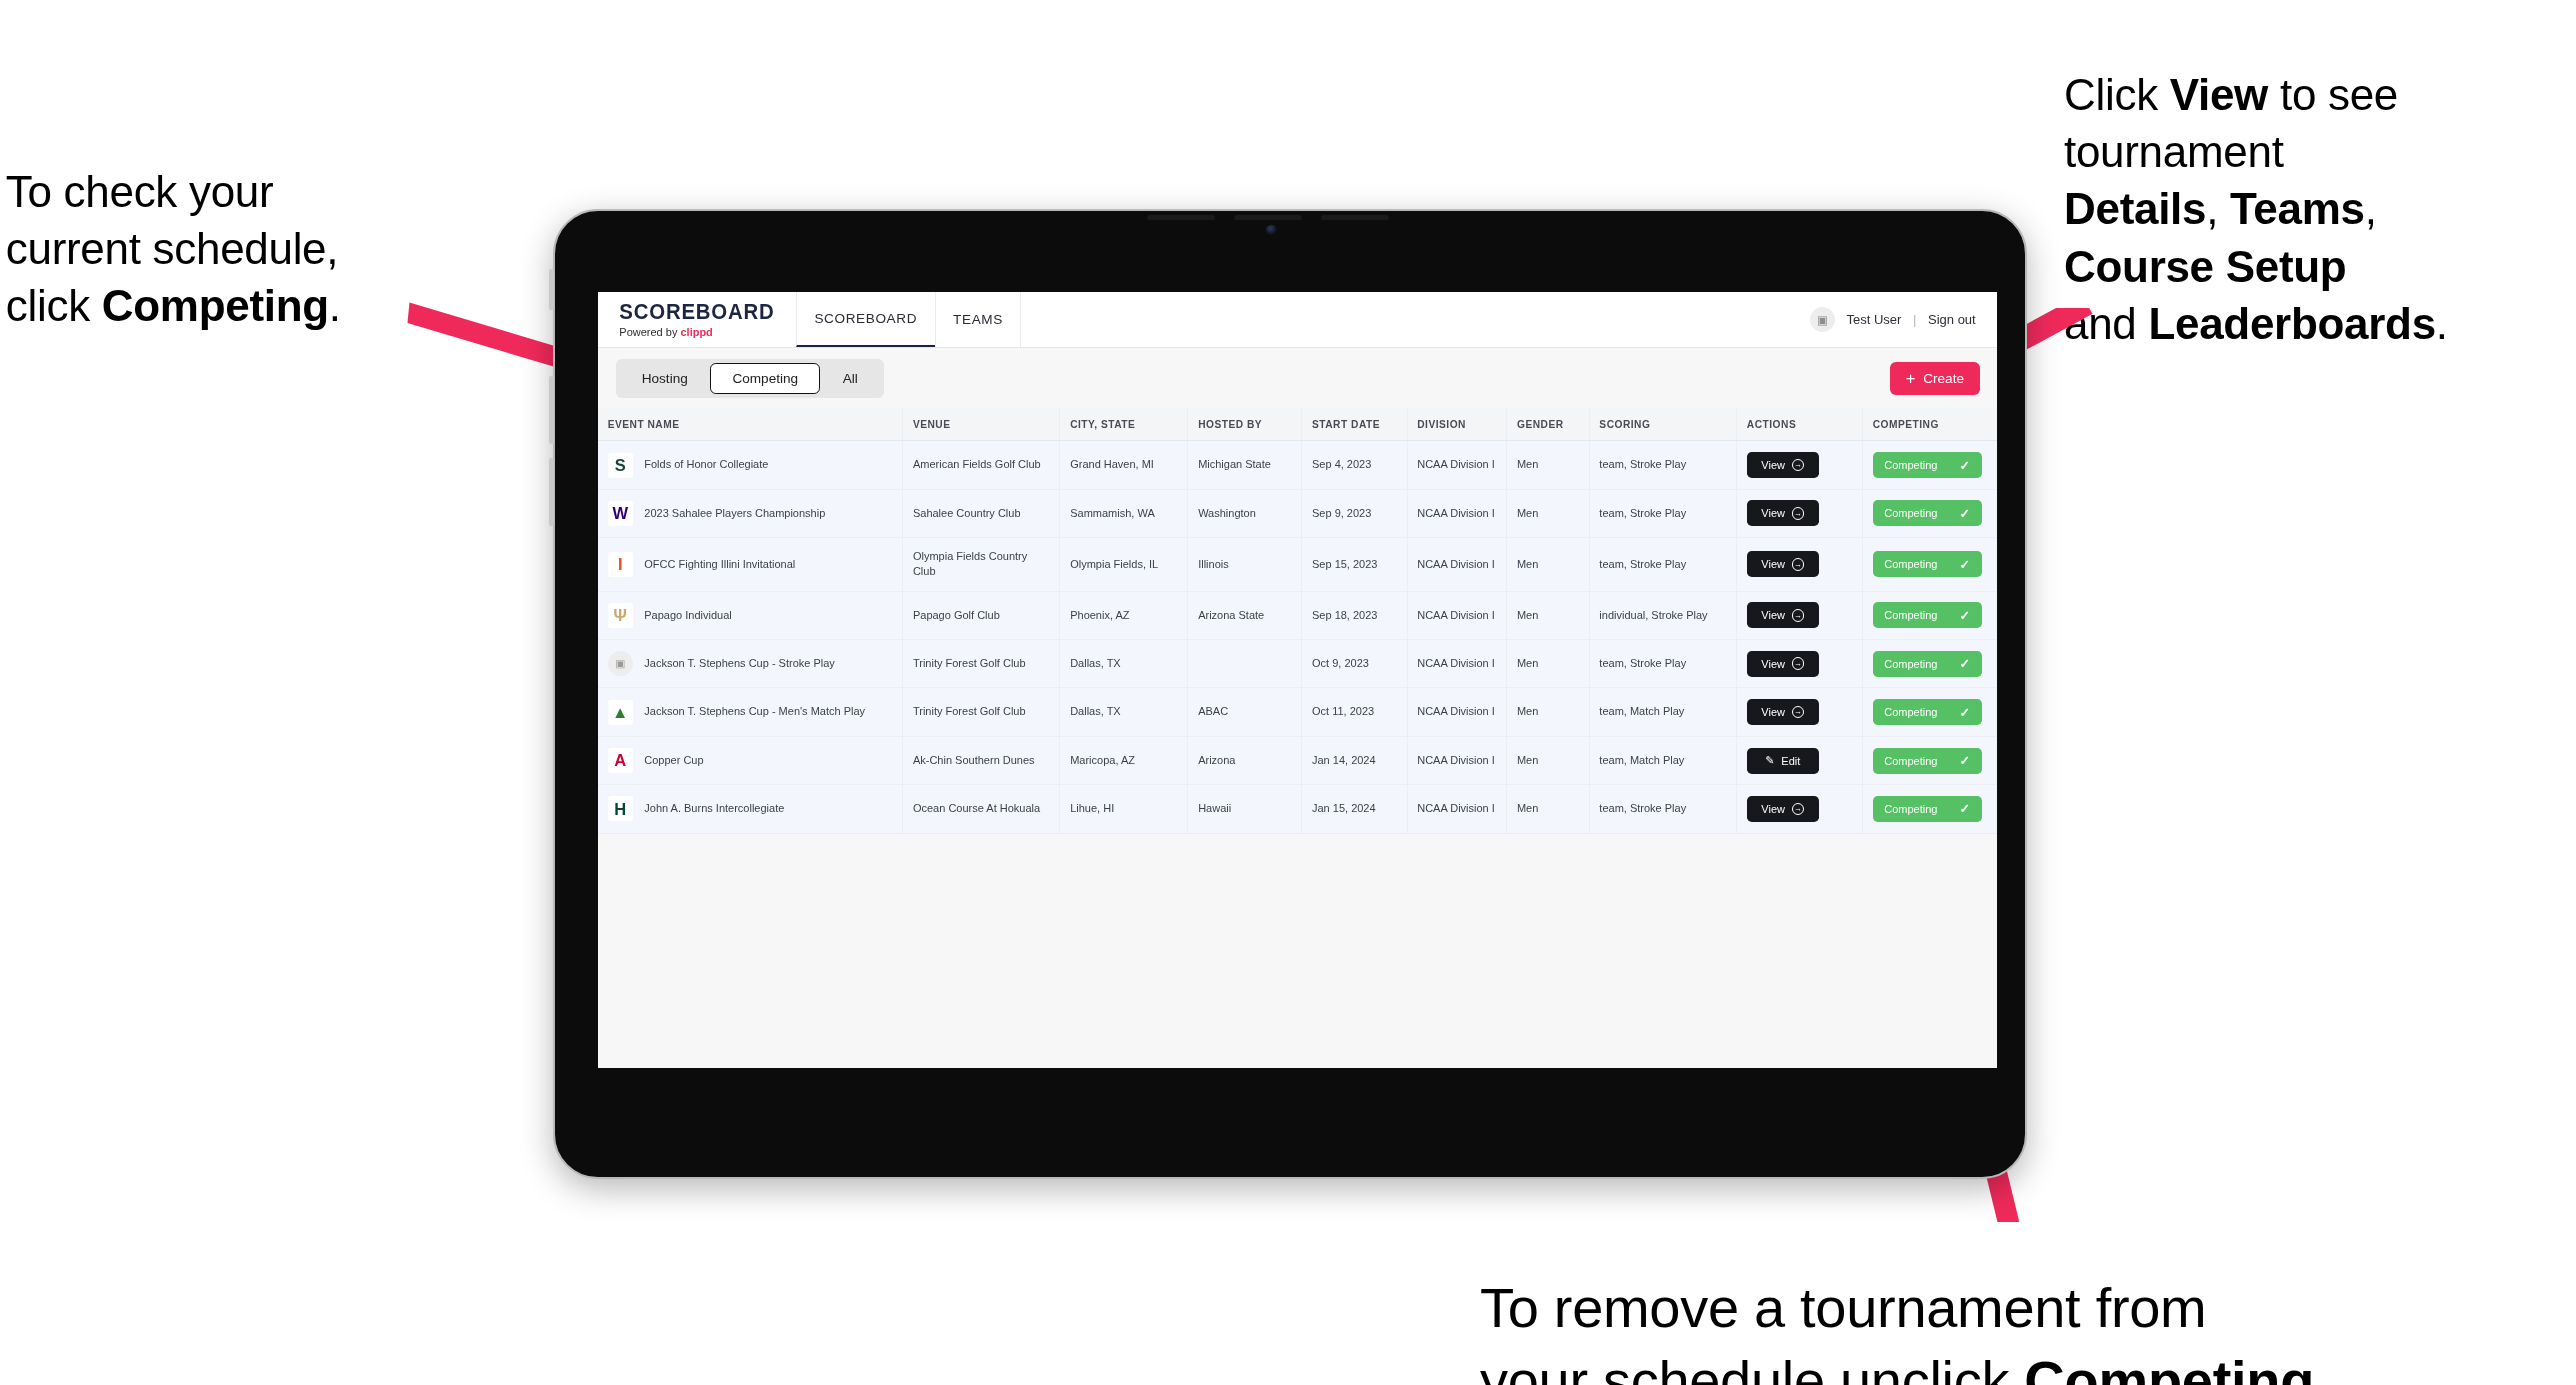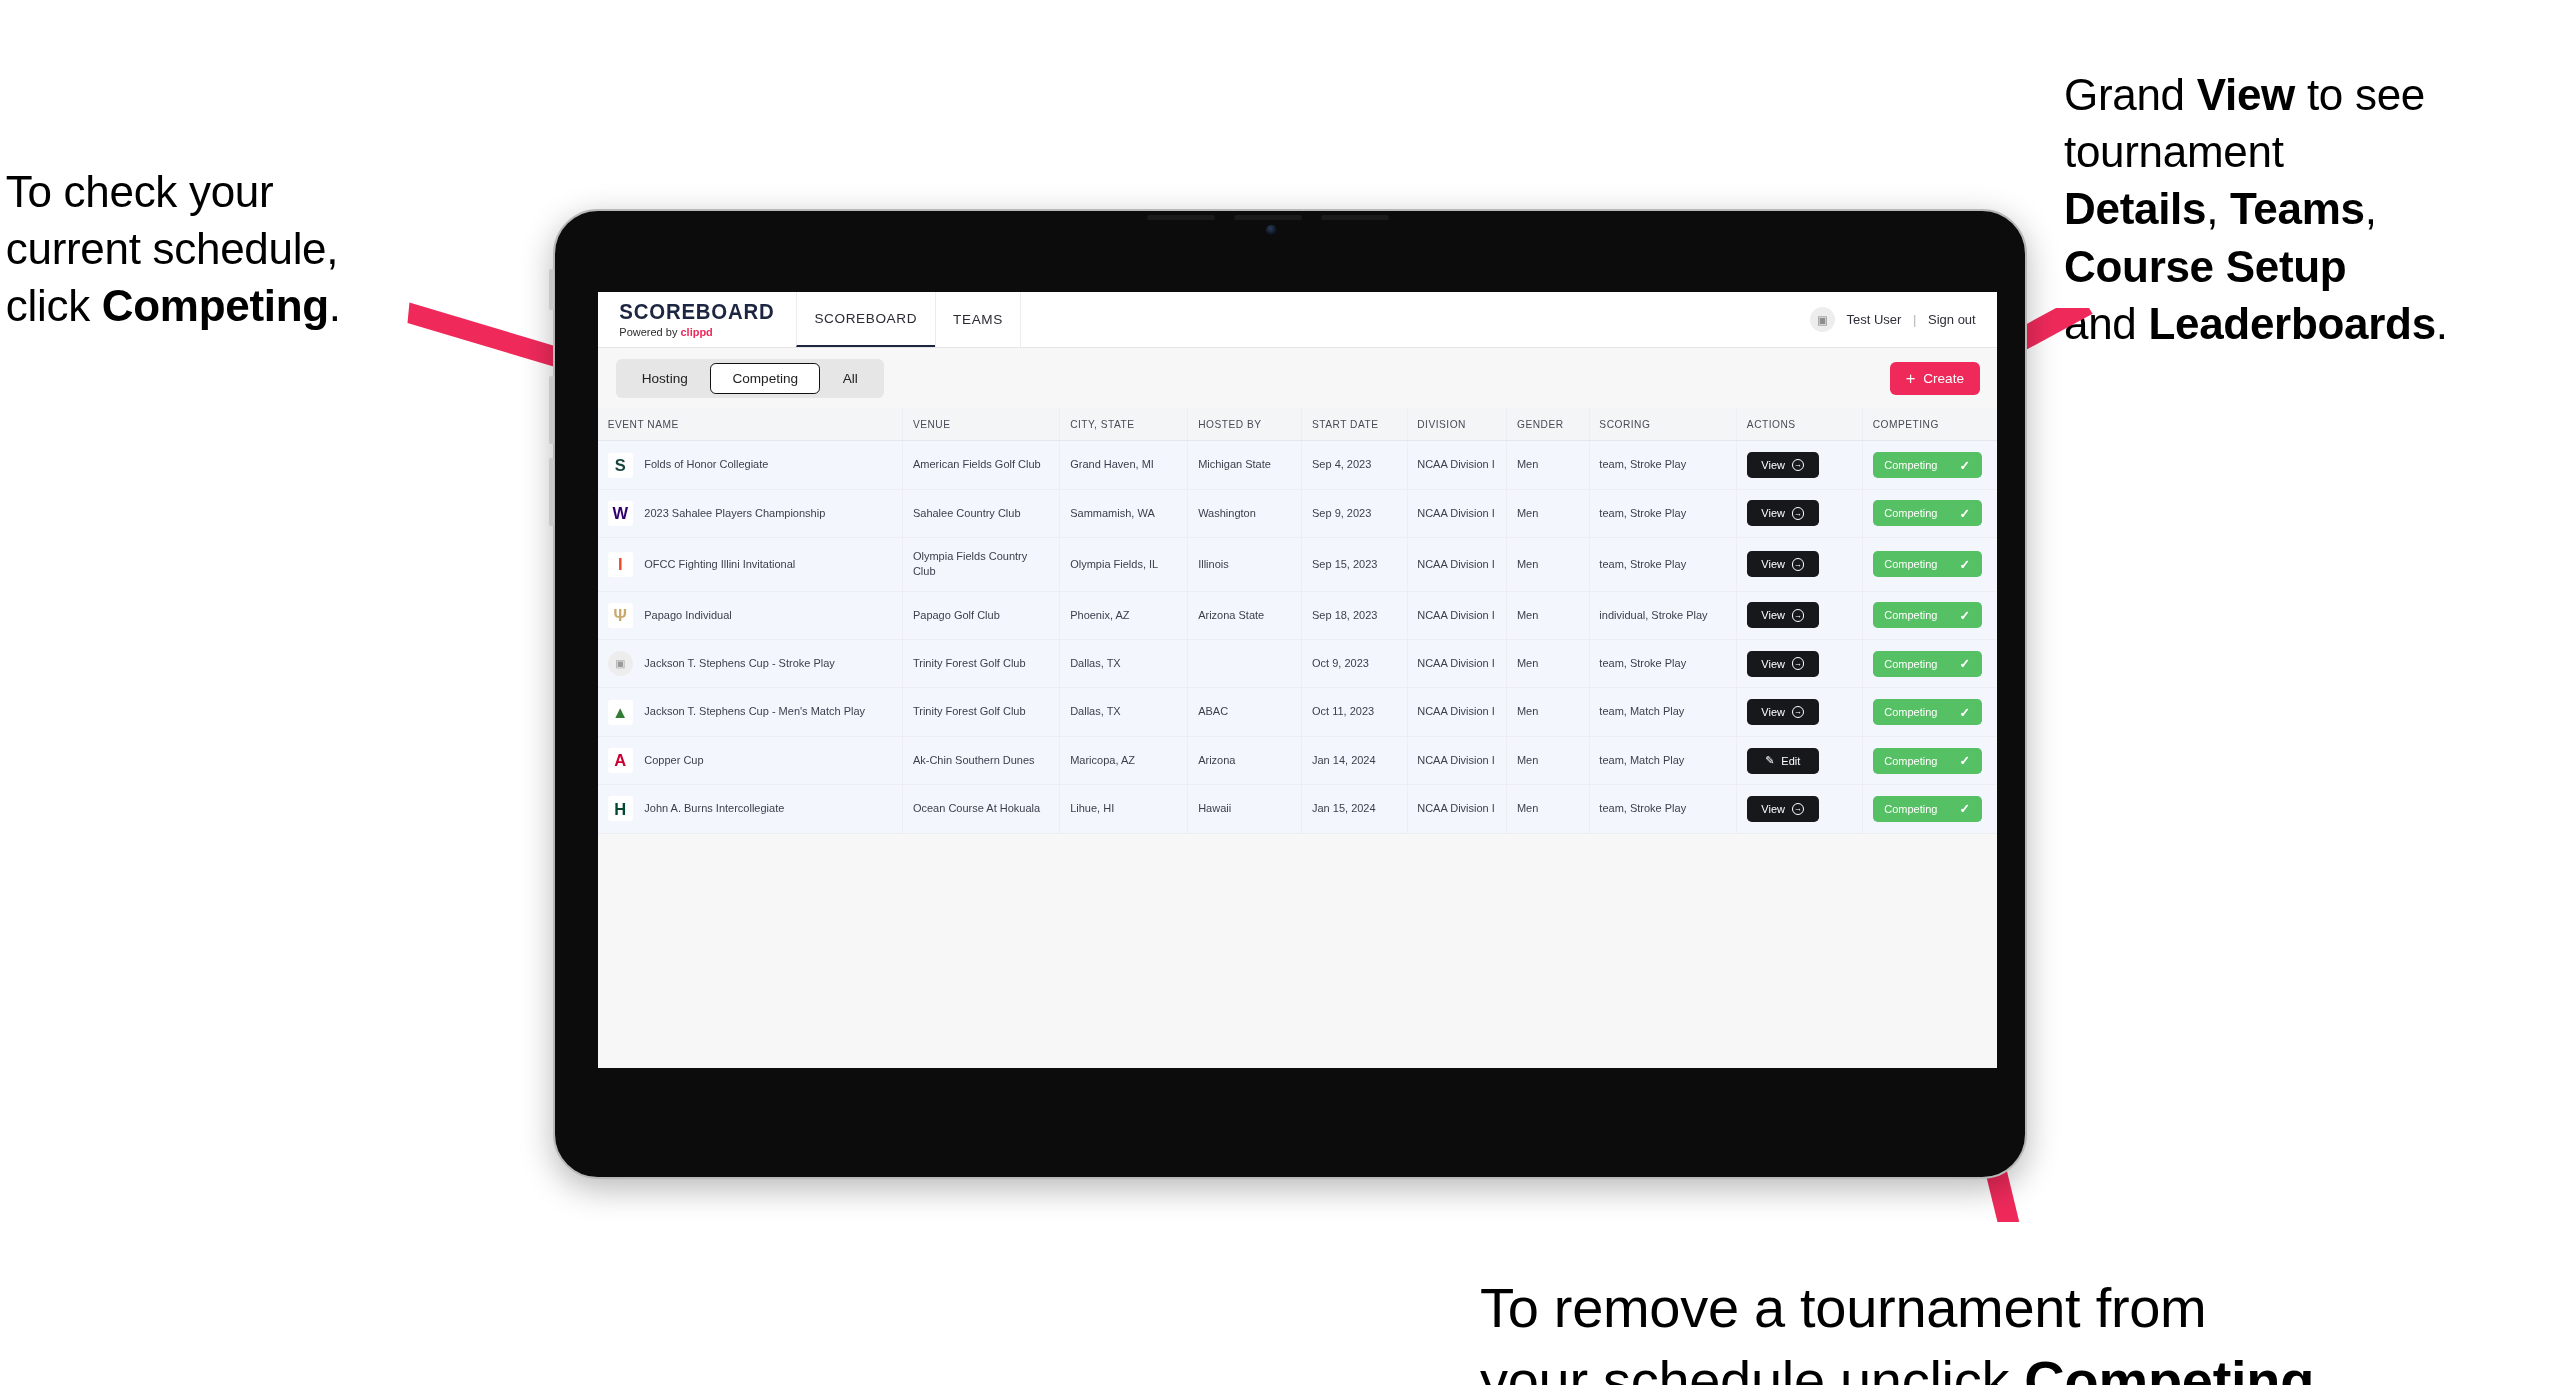--- a/index.html
+++ b/index.html
@@ -117,21 +117,21 @@
     background:#ef2a5b; color:#fff; font-size:13.6px;
     border-radius:5.8px; height:33px; padding: 0 15.5px; cursor:pointer; border:none;
     font-family:"Liberation Sans", sans-serif;
   }
   #create-btn .plus { font-size:16.5px; line-height:1; }
 
   
   #tablewrap { background:#ffffff; }
   table { width:100%; border-collapse: collapse; table-layout: fixed; }
   thead th {
-    background:#f4f5f7; color:#4a4a55; font-weight:400;
+    background:#f4f5f7; color:#4a4a55; font-weight:700;
     font-size: 10.2px; letter-spacing: 0.5px;
     text-align:left; padding: 10.7px 9.7px; border-bottom:1px solid #e3e6ec;
     border-right:1px solid #eceef2; white-space:nowrap;
   }
   thead th:last-child { border-right:none; }
   tbody td {
     font-size: 11px; color:#3a3f4a; padding: 10.7px 9.7px;
     border-bottom:1px solid #eceef2; border-right:1px solid #eceef2;
     vertical-align: middle; line-height:1.42;
   }
@@ -189,21 +189,21 @@
 current schedule,
 click </span><b>Competing</b><span>.</span></div>
 
   <svg class="arrow-svg" style="left:407px; top:291px; width:349px; height:116px;" viewBox="0 0 360 120">
     <g fill="#ef2a5b">
       <path d="M2 12 L250 86 L238 104 L0 33 Z"></path>
       <path d="M300 78 L204 50 L236 118 Z"></path>
     </g>
   </svg>
 
-  <div id="callout-right" class="callout"><span>Grand </span><b>View</b><span> to see
+  <div id="callout-right" class="callout"><span>Click </span><b>View</b><span> to see
 tournament
 </span><b>Details</b><span>, </span><b>Teams</b><span>,
 </span><b>Course Setup</b><span>
 and </span><b>Leaderboards</b><span>.</span></div>
 
   <svg class="arrow-svg" style="left:1775px; top:308px; width:320px; height:145px;" viewBox="0 0 330 150">
     <g fill="#ef2a5b">
       <path d="M328 6 L118 120 L106 100 L316 -14 Z"></path>
       <path d="M52 150 L155 128 L118 70 Z"></path>
     </g>

